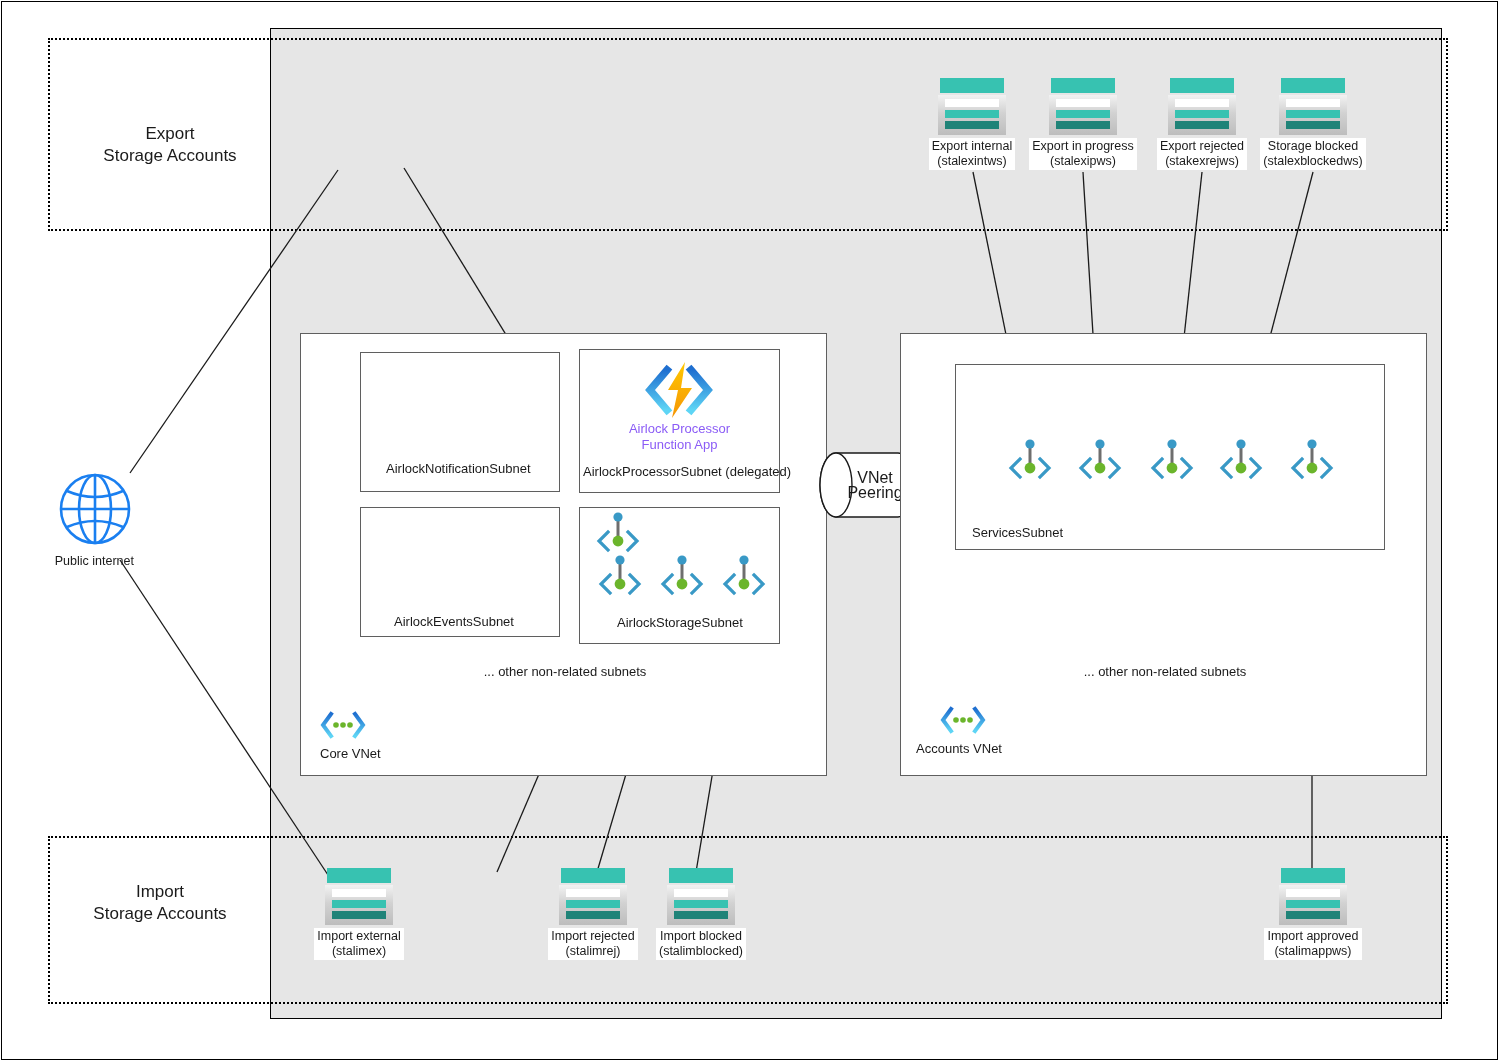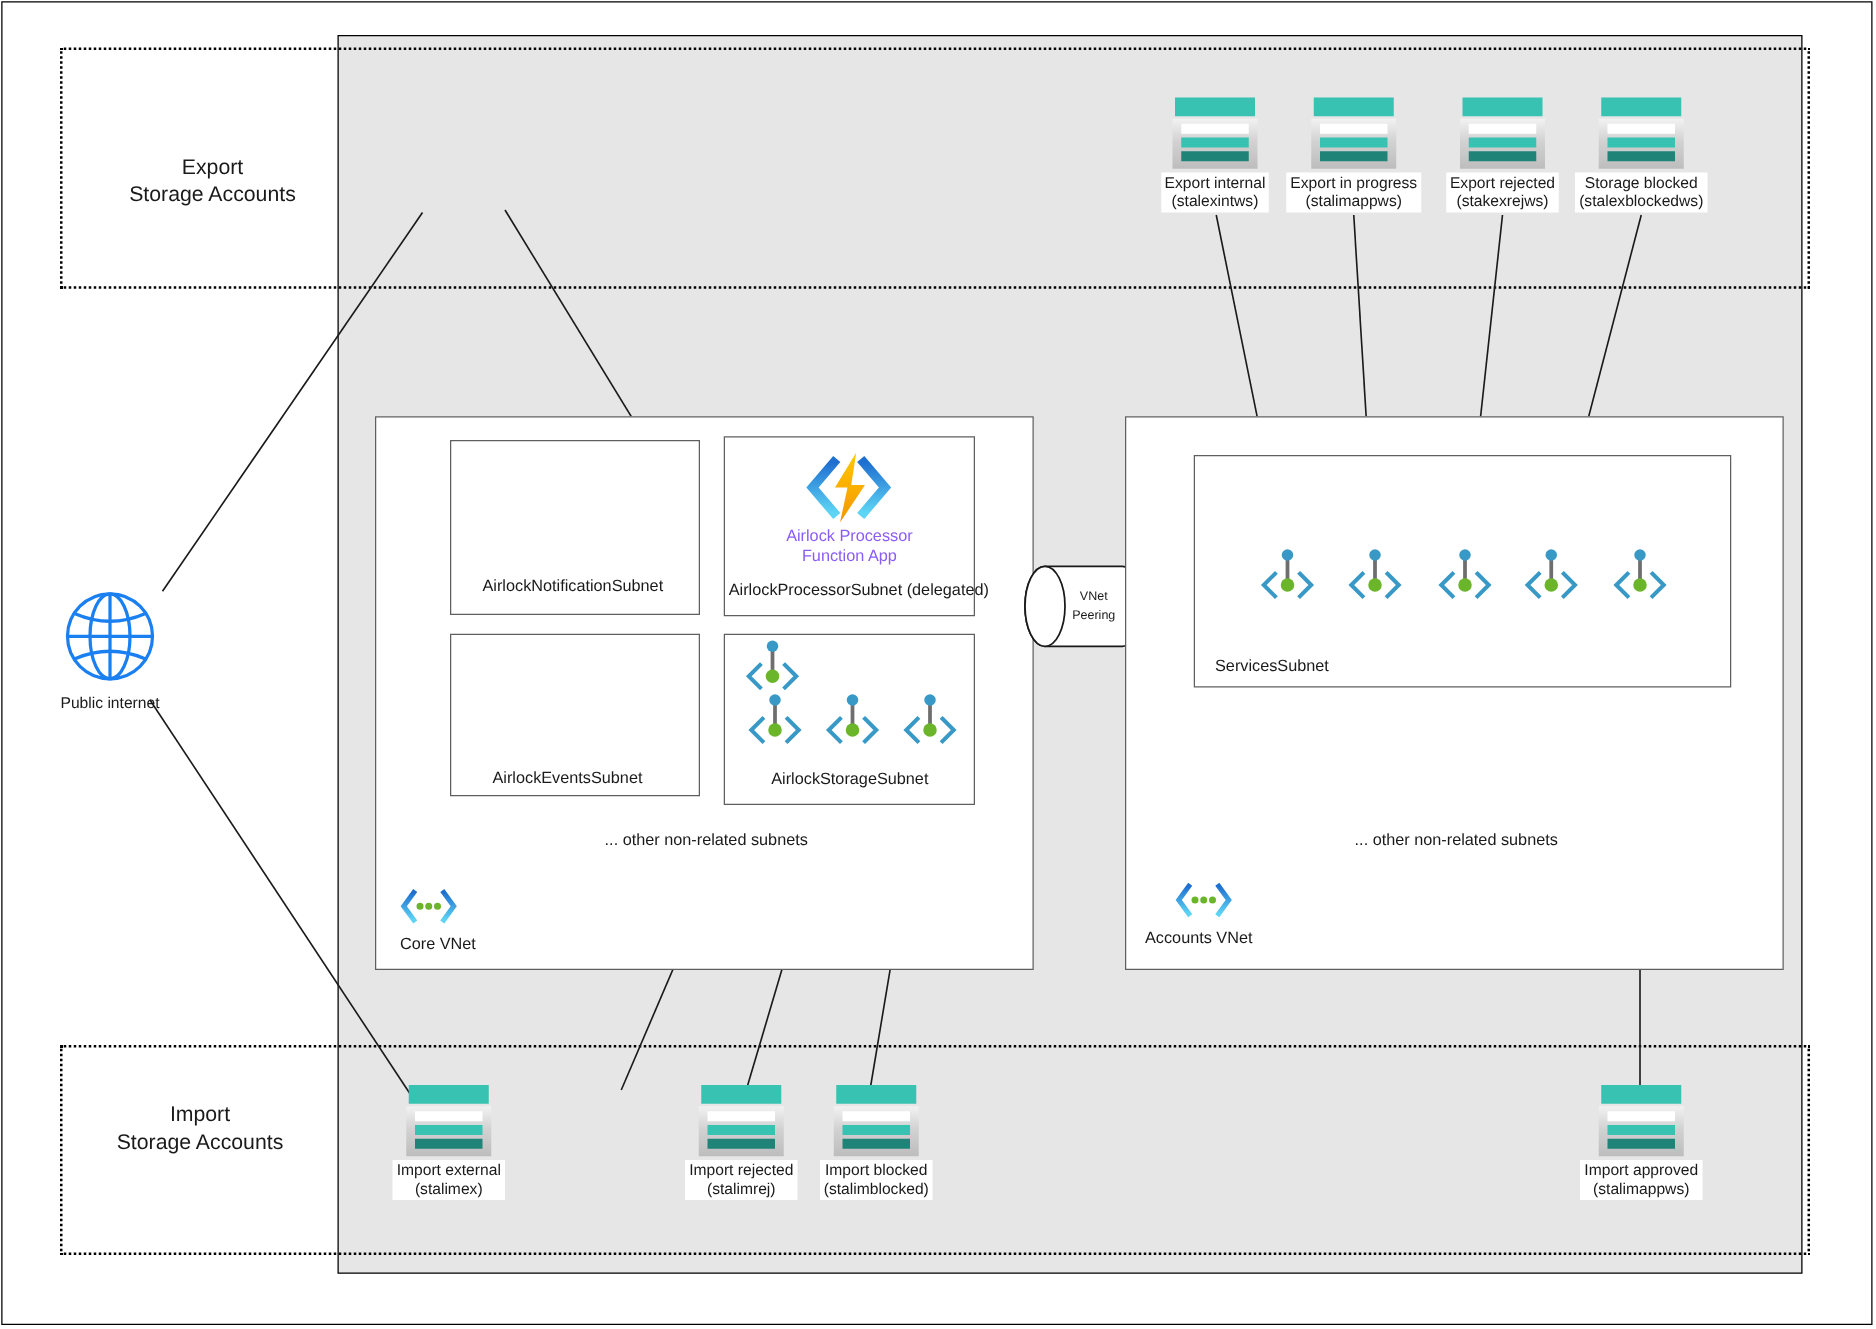--- a/index.html
+++ b/index.html
@@ -130,41 +130,41 @@
   .pe-icon {
     position: absolute;
     width: 46px;
     height: 48px;
   }
   
   .globe-node {
     position: absolute;
     display: flex;
     flex-direction: column;
-    align-items: center;
+    align-items: flex-end;
   }
   .globe-label {
     font-size: 12.5px;
     color: #1a1a1a;
     margin-top: 2px;
     white-space: nowrap;
   }
   
   .peering {
     position: absolute;
   }
   .peering-text {
     position: absolute;
     left: 0; top: 0;
     width: 100%; height: 100%;
     display: flex;
     flex-direction: column;
     align-items: center;
     justify-content: center;
-    font-size: 10px;
+    font-size: 16px;
     color: #1a1a1a;
     line-height: 15px;
     padding-left: 16px;
     box-sizing: border-box;
     white-space: pre-line;
     text-align: center;
   }
   
   .fa-icon {
     position: absolute;
@@ -265,21 +265,21 @@
   <div class="storage-node" style="left:1013px; top:78px;">
     <div class="storage-icon">
       <div class="sa-top"></div>
       <div class="sa-body">
           <div class="sa-bar b1"></div>
           <div class="sa-bar b2"></div>
           <div class="sa-bar b3"></div>
         </div>
     </div>
     <div class="node-label">Export in progress
-(stalimappws)</div>
+(stalexipws)</div>
   </div>
 
   <div class="storage-node" style="left:1132px; top:78px;">
     <div class="storage-icon">
       <div class="sa-top"></div>
       <div class="sa-body">
           <div class="sa-bar b1"></div>
           <div class="sa-bar b2"></div>
           <div class="sa-bar b3"></div>
         </div>

